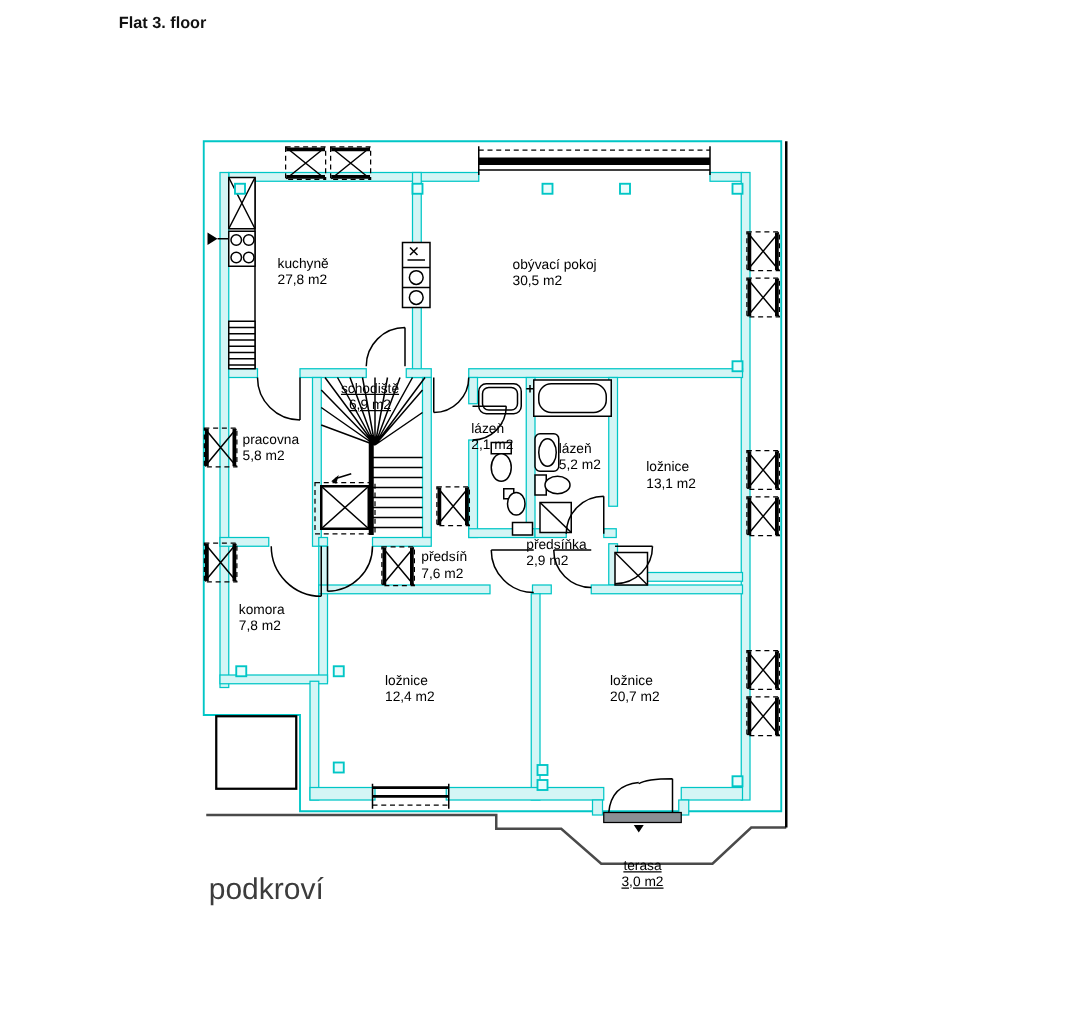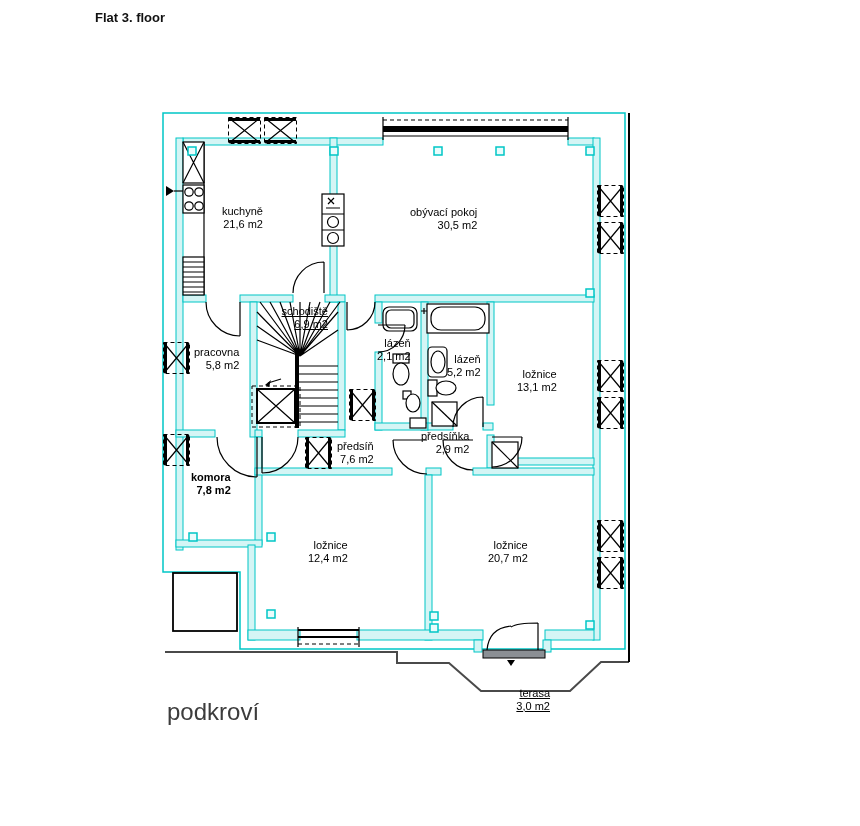--- a/index.html
+++ b/index.html
@@ -2,21 +2,21 @@
 <html><head>
 <meta charset="utf-8">
 <style>
   html,body{margin:0;padding:0;background:#fff;}
   .canvas{position:relative;width:860px;height:824px;background:#fff;overflow:hidden;
           font-family:"Liberation Sans", sans-serif;}
   .plan-svg{position:absolute;left:0;top:0;}
   .page-title{position:absolute;left:95px;top:10px;font-size:13px;font-weight:bold;color:#111;}
   .floor-label{position:absolute;left:167px;top:698px;font-size:24px;color:#3c3c3c;}
   .room-label{position:absolute;font-size:11px;line-height:12.5px;color:#000;white-space:nowrap;}
-  .room-label span{display:block;text-align:right;}
+  .room-label span{display:block;}
   .room-label.center{text-align:center;text-decoration:underline;}
   
   .wall{fill:#d4f5f5;stroke:#00c6c6;stroke-width:1;}
   .thin{stroke:#00c6c6;fill:none;stroke-width:1.5;}
   .blk{stroke:#000;fill:none;stroke-width:1.2;}
   .blk2{stroke:#000;fill:none;stroke-width:2.2;}
   .dash{stroke:#000;fill:none;stroke-width:1;stroke-dasharray:4 3;}
   .gray{stroke:#4a4a4a;fill:none;stroke-width:2;}
   .post{fill:#eafcfc;stroke:#00c6c6;stroke-width:1.5;}
   .fix{stroke:#000;fill:#fff;stroke-width:1.2;}
@@ -236,21 +236,21 @@
       <rect class="post" x="430" y="612" width="8" height="8"></rect>
       <rect class="post" x="430" y="624" width="8" height="8"></rect>
       <rect class="post" x="586" y="621" width="8" height="8"></rect>
     </g>
   </svg>
 
   <div class="page-title">Flat 3. floor</div>
 
   <div class="room-label" style="left:222px;top:205px;">
     <span>kuchyně</span>
-    <span>21,6 m2</span>
+    <span>27,8 m2</span>
   </div>
   <div class="room-label" style="left:410px;top:206px;">
     <span>obývací pokoj</span>
     <span>30,5 m2</span>
   </div>
   <div class="room-label center" style="left:264px;top:305px;width:64px;">
     <span>schodiště</span>
     <span>6,9 m2</span>
   </div>
   <div class="room-label" style="left:194px;top:346px;">
@@ -270,21 +270,21 @@
     <span>13,1 m2</span>
   </div>
   <div class="room-label" style="left:337px;top:440px;">
     <span>předsíň</span>
     <span>7,6 m2</span>
   </div>
   <div class="room-label" style="left:421px;top:430px;">
     <span>předsíňka</span>
     <span>2,9 m2</span>
   </div>
-  <div class="room-label" style="left:191px;top:471px;font-weight:bold;">
+  <div class="room-label" style="left:191px;top:482px;">
     <span>komora</span>
     <span>7,8 m2</span>
   </div>
   <div class="room-label" style="left:308px;top:539px;">
     <span>ložnice</span>
     <span>12,4 m2</span>
   </div>
   <div class="room-label" style="left:488px;top:539px;">
     <span>ložnice</span>
     <span>20,7 m2</span>

